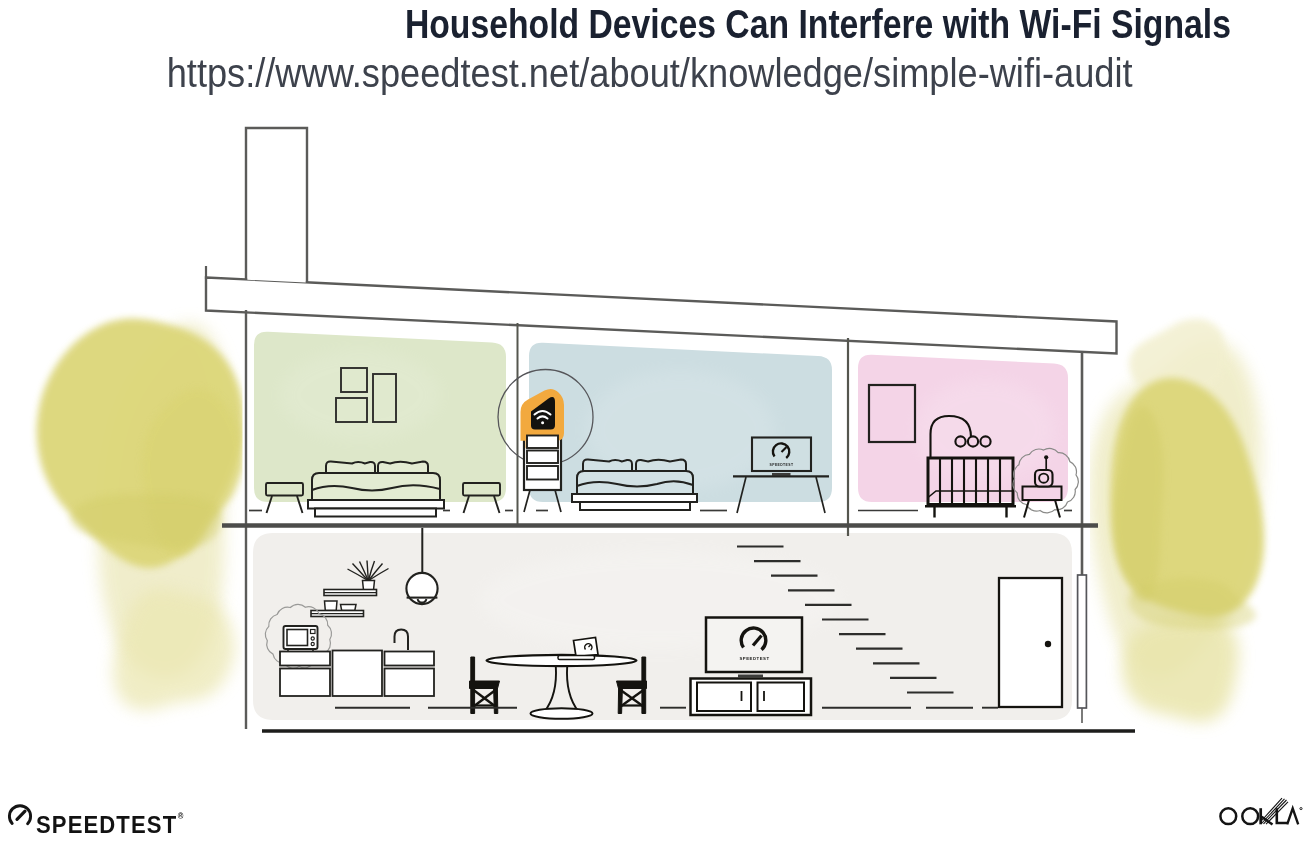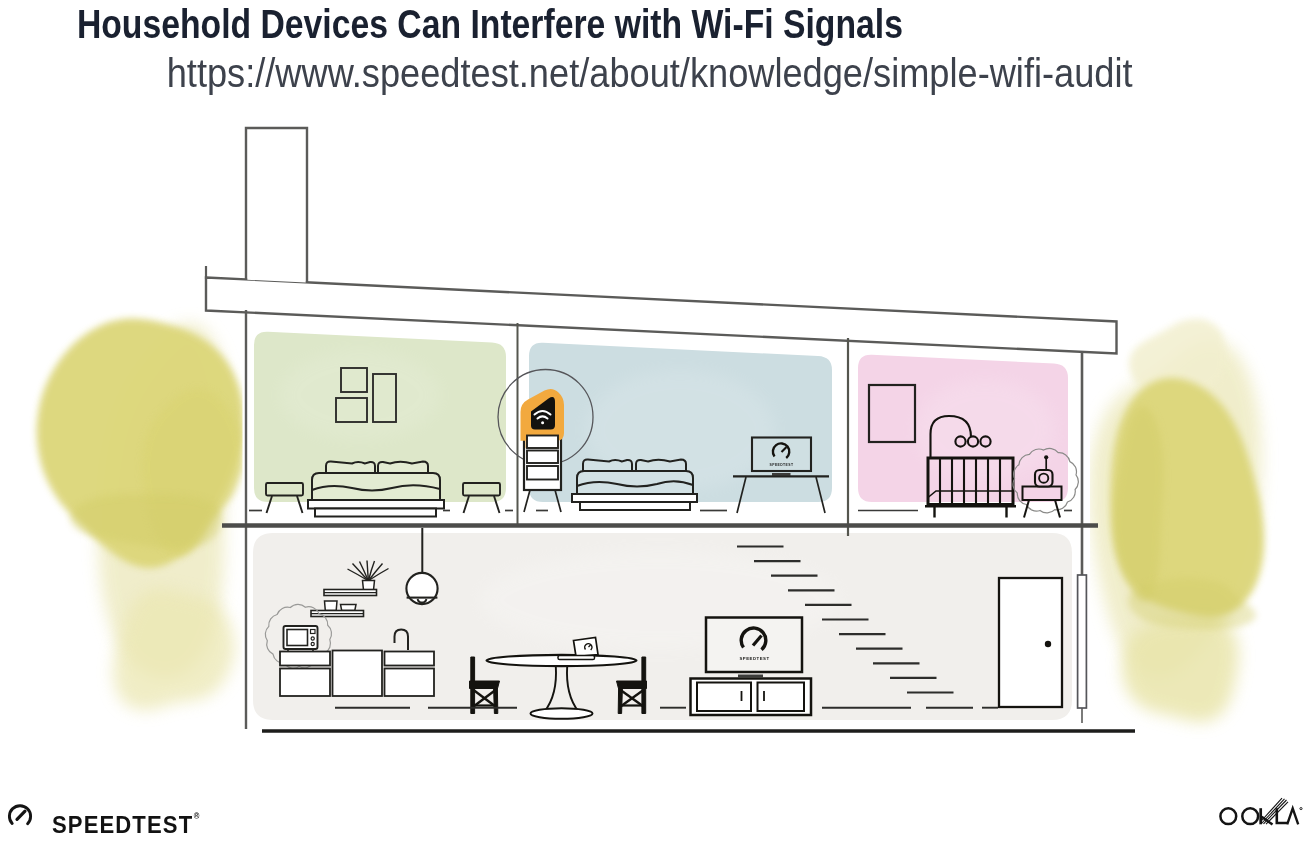--- a/index.html
+++ b/index.html
@@ -1,21 +1,21 @@
 <!DOCTYPE html>
 <html><head>
 <meta charset="utf-8">
 <style>
   html,body{margin:0;padding:0;background:#ffffff;}
   #page{position:relative;width:1308px;height:861px;background:#ffffff;overflow:hidden;font-family:"Liberation Sans",sans-serif;}
-  .title{position:absolute;left:0;top:4px;width:1308px;text-align:left;font-weight:bold;font-size:40px;line-height:40px;color:#1a2130;white-space:nowrap;}
+  .title{position:absolute;left:0;top:4px;width:1308px;text-align:right;font-weight:bold;font-size:40px;line-height:40px;color:#1a2130;white-space:nowrap;}
   .title span{display:inline-block;transform:scaleX(0.843);transform-origin:50% 50%;letter-spacing:0px;}
   .subtitle{position:absolute;left:-4px;top:53px;width:1308px;text-align:center;font-weight:normal;font-size:40px;line-height:40px;color:#3d424c;white-space:nowrap;}
   .subtitle span{display:inline-block;transform:scaleX(0.905);transform-origin:50% 50%;}
-  .stlogo{position:absolute;left:52px;top:803.5px;font-weight:bold;font-size:24px;line-height:24px;color:#121212;white-space:nowrap;}
+  .stlogo{position:absolute;left:36px;top:803.5px;font-weight:bold;font-size:24px;line-height:24px;color:#121212;white-space:nowrap;}
   .stlogo span{display:inline-block;transform:scaleX(0.92);transform-origin:0 50%;letter-spacing:1.2px;}
 </style>
 </head>
 <body>
 <div id="page">
 
 <div class="title"><span>Household Devices Can Interfere with Wi-Fi Signals</span></div>
 
 <div class="subtitle"><span>https://www.speedtest.net/about/knowledge/simple-wifi-audit</span></div>
 

